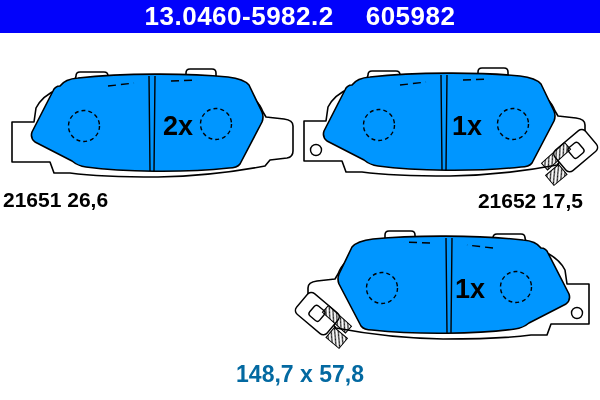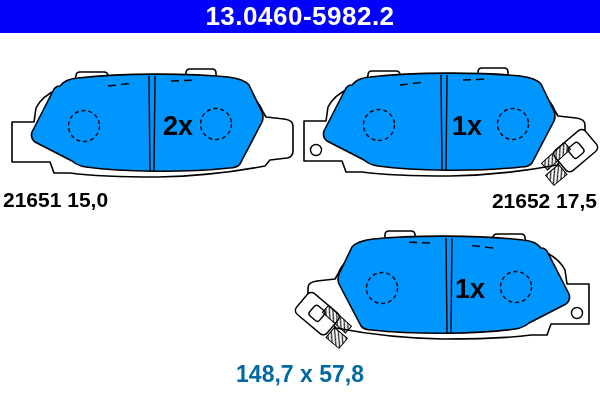--- a/index.html
+++ b/index.html
@@ -14,21 +14,21 @@
     font-weight:bold;font-size:26px;letter-spacing:0.5px;
   }
   .pad-svg{position:absolute;overflow:visible;}
   .pad1{left:8px;top:64px;}
   .pad2{left:300px;top:63px;}
   .pad3{left:303px;top:226px;}
   .part-label{
     position:absolute;font-weight:bold;font-size:21px;color:#000;white-space:nowrap;
   }
   .label1{left:3px;top:188px;}
-  .label2{right:3px;top:189px;}
+  .label2{right:17px;top:189px;}
   .label3{right:3px;top:341px;}
   .dim-label{
     position:absolute;left:0;right:0;top:361px;text-align:center;
     font-weight:bold;font-size:23px;color:#0369a1;
   }
   svg .plate{fill:#ffffff;stroke:#000;stroke-width:1.6;stroke-linejoin:round;}
   svg .blue{stroke:#000;stroke-width:1.6;stroke-linejoin:round;}
   svg .slot{stroke:#000;stroke-width:1.4;fill:none;}
   svg .dash-circle{fill:none;stroke:#000;stroke-width:1.4;stroke-dasharray:4 3;}
   svg .chamfer{stroke:#000;stroke-width:1.4;fill:none;stroke-dasharray:8 5;}
@@ -43,20 +43,21 @@
   <svg width="0" height="0" style="position:absolute" aria-hidden="true">
     <defs>
       <pattern id="hatch" width="5" height="5" patternUnits="userSpaceOnUse">
         <path d="M0,5 L5,0 M-1,1 L1,-1 M4,6 L6,4" stroke="#000" stroke-width="1.2"></path>
       </pattern>
     </defs>
   </svg>
 
   <div class="header-bar">
     <span>13.0460-5982.2</span>
+    <span>605982</span>
   </div>
 
   <svg class="pad-svg pad1" width="290" height="145" viewBox="0 0 290 145">
     <path class="plate" d="M 28,44 Q 34,32 50,25 L 66,19 L 68,12 Q 68,8 72,8 L 96,8 Q 100,8 100,12 L 100,17
          Q 140,8 178,14 L 178,9 Q 178,5 182,5 L 204,5 Q 208,5 208,9 L 208,13
          L 247,36 Q 252,40 255,48 L 258,53 L 276,55 Q 285,56 285,62 L 285,87 Q 285,93 279,94
          L 262,96 L 257,102 Q 205,112 150,113 Q 92,113 62,109 L 46,109 L 42,98
          L 23,98 L 4,98 L 4,58 L 26,58 Z"></path>
     <path class="blue" d="M 52,22 Q 57,15 70,14 C 115,9 180,9 220,13 Q 236,15 241,21 L 254,48 Q 256,53 254,58
          L 232,100 Q 229,104 221,104 C 175,109 115,108 78,103 Q 70,102 64,97
@@ -120,18 +121,18 @@
       </g>
       <g transform="rotate(-40 257 112)">
         <rect x="248" y="105" width="17" height="13" fill="url(#hatch)" stroke="#000" stroke-width="1"></rect>
       </g>
     </g>
     <circle class="dash-circle" cx="79" cy="62" r="15.5"></circle>
     <circle class="dash-circle" cx="213" cy="61" r="15.5"></circle>
     <text class="count-text" x="167" y="72" text-anchor="middle">1x</text>
   </svg>
 
-  <div class="part-label label1">21651 15,0</div>
+  <div class="part-label label1">21651 26,6</div>
   <div class="part-label label2">21652 17,5</div>
 
   <div class="dim-label">148,7 x 57,8</div>
 
 </div>
 
 </body></html>

